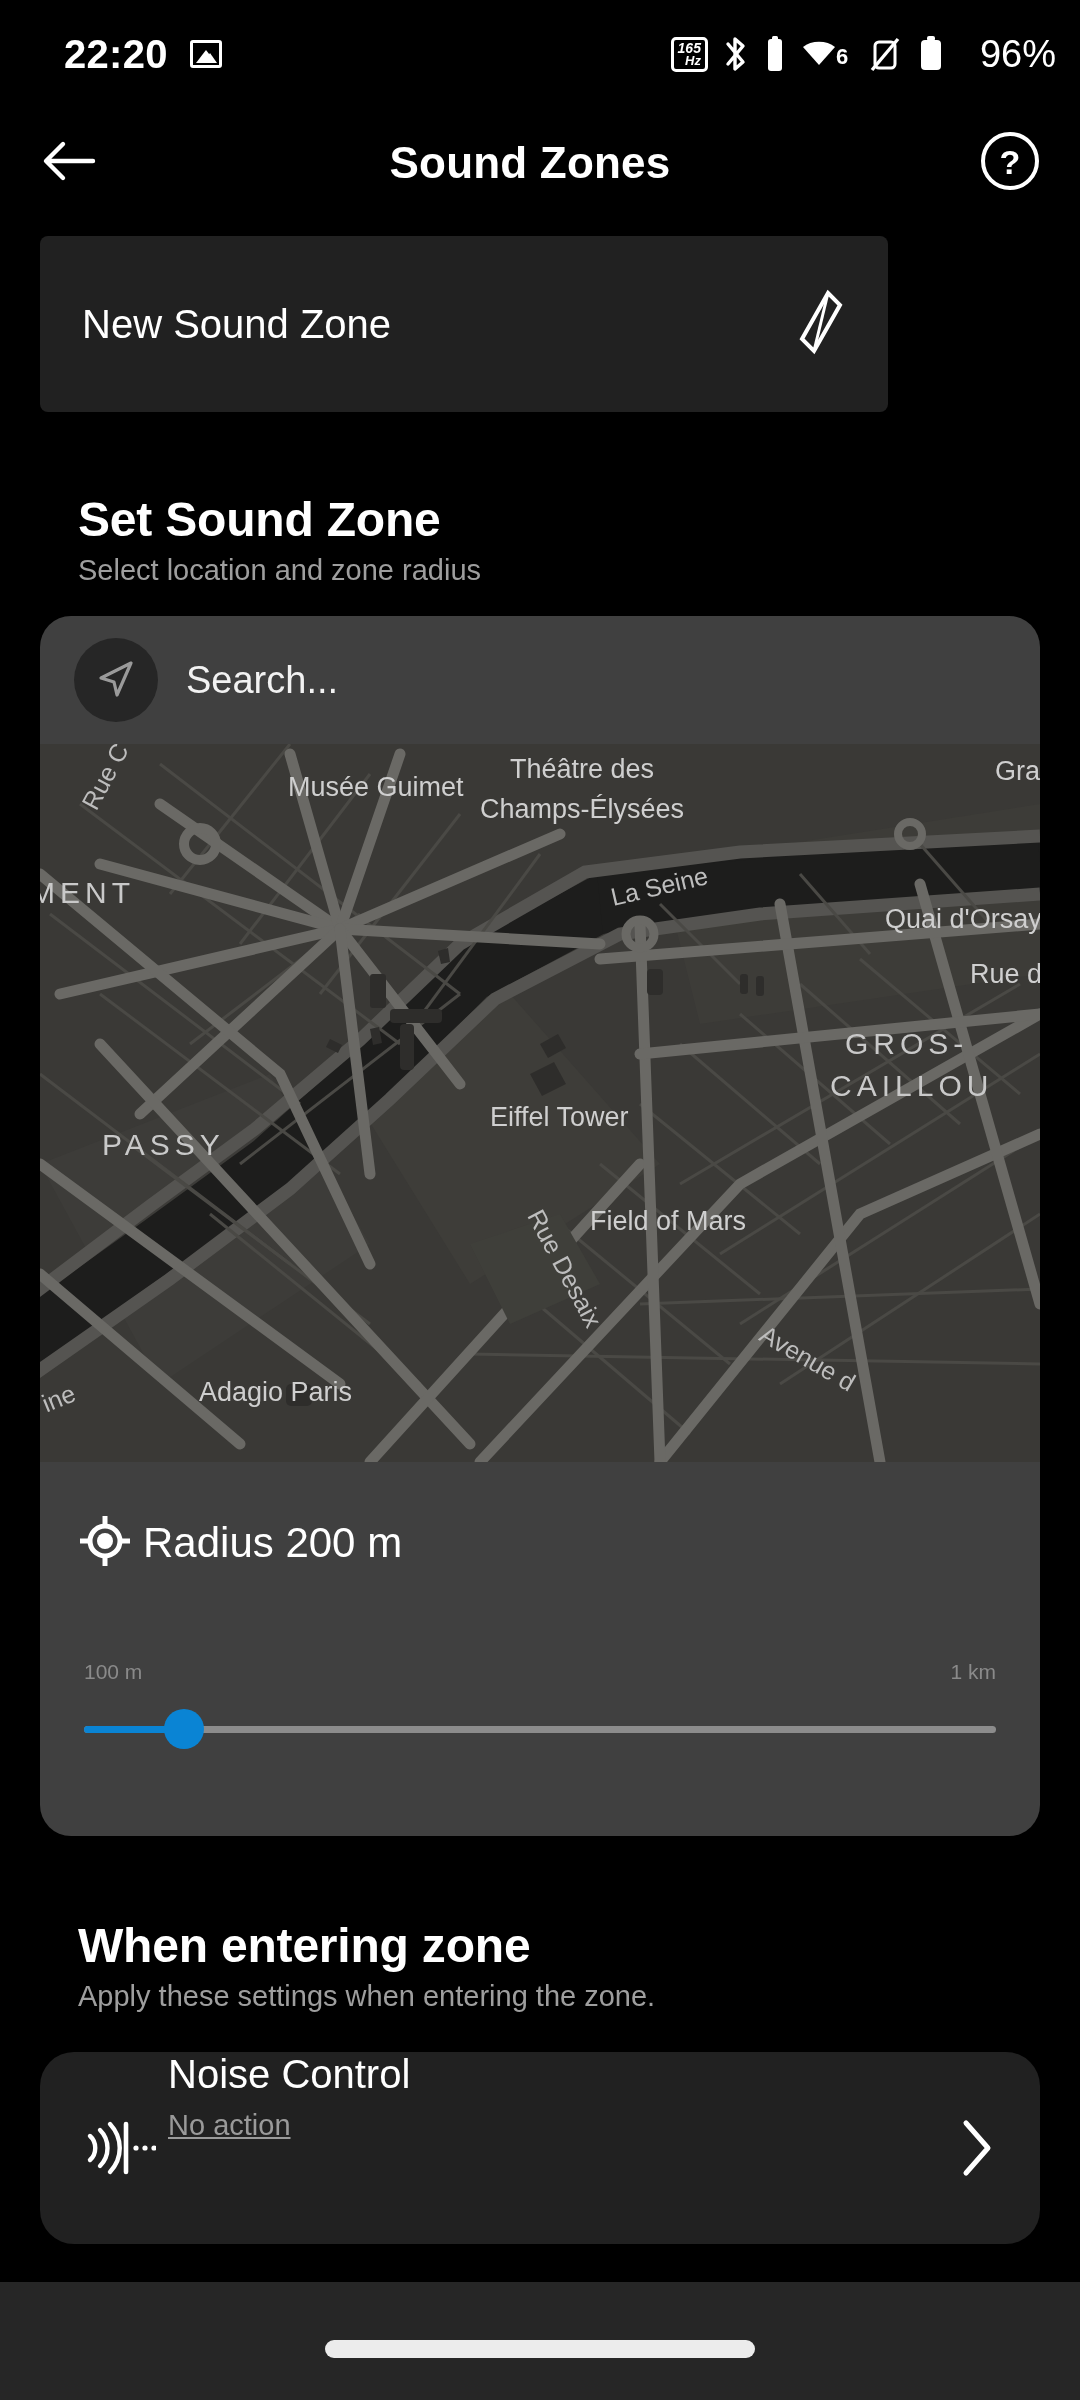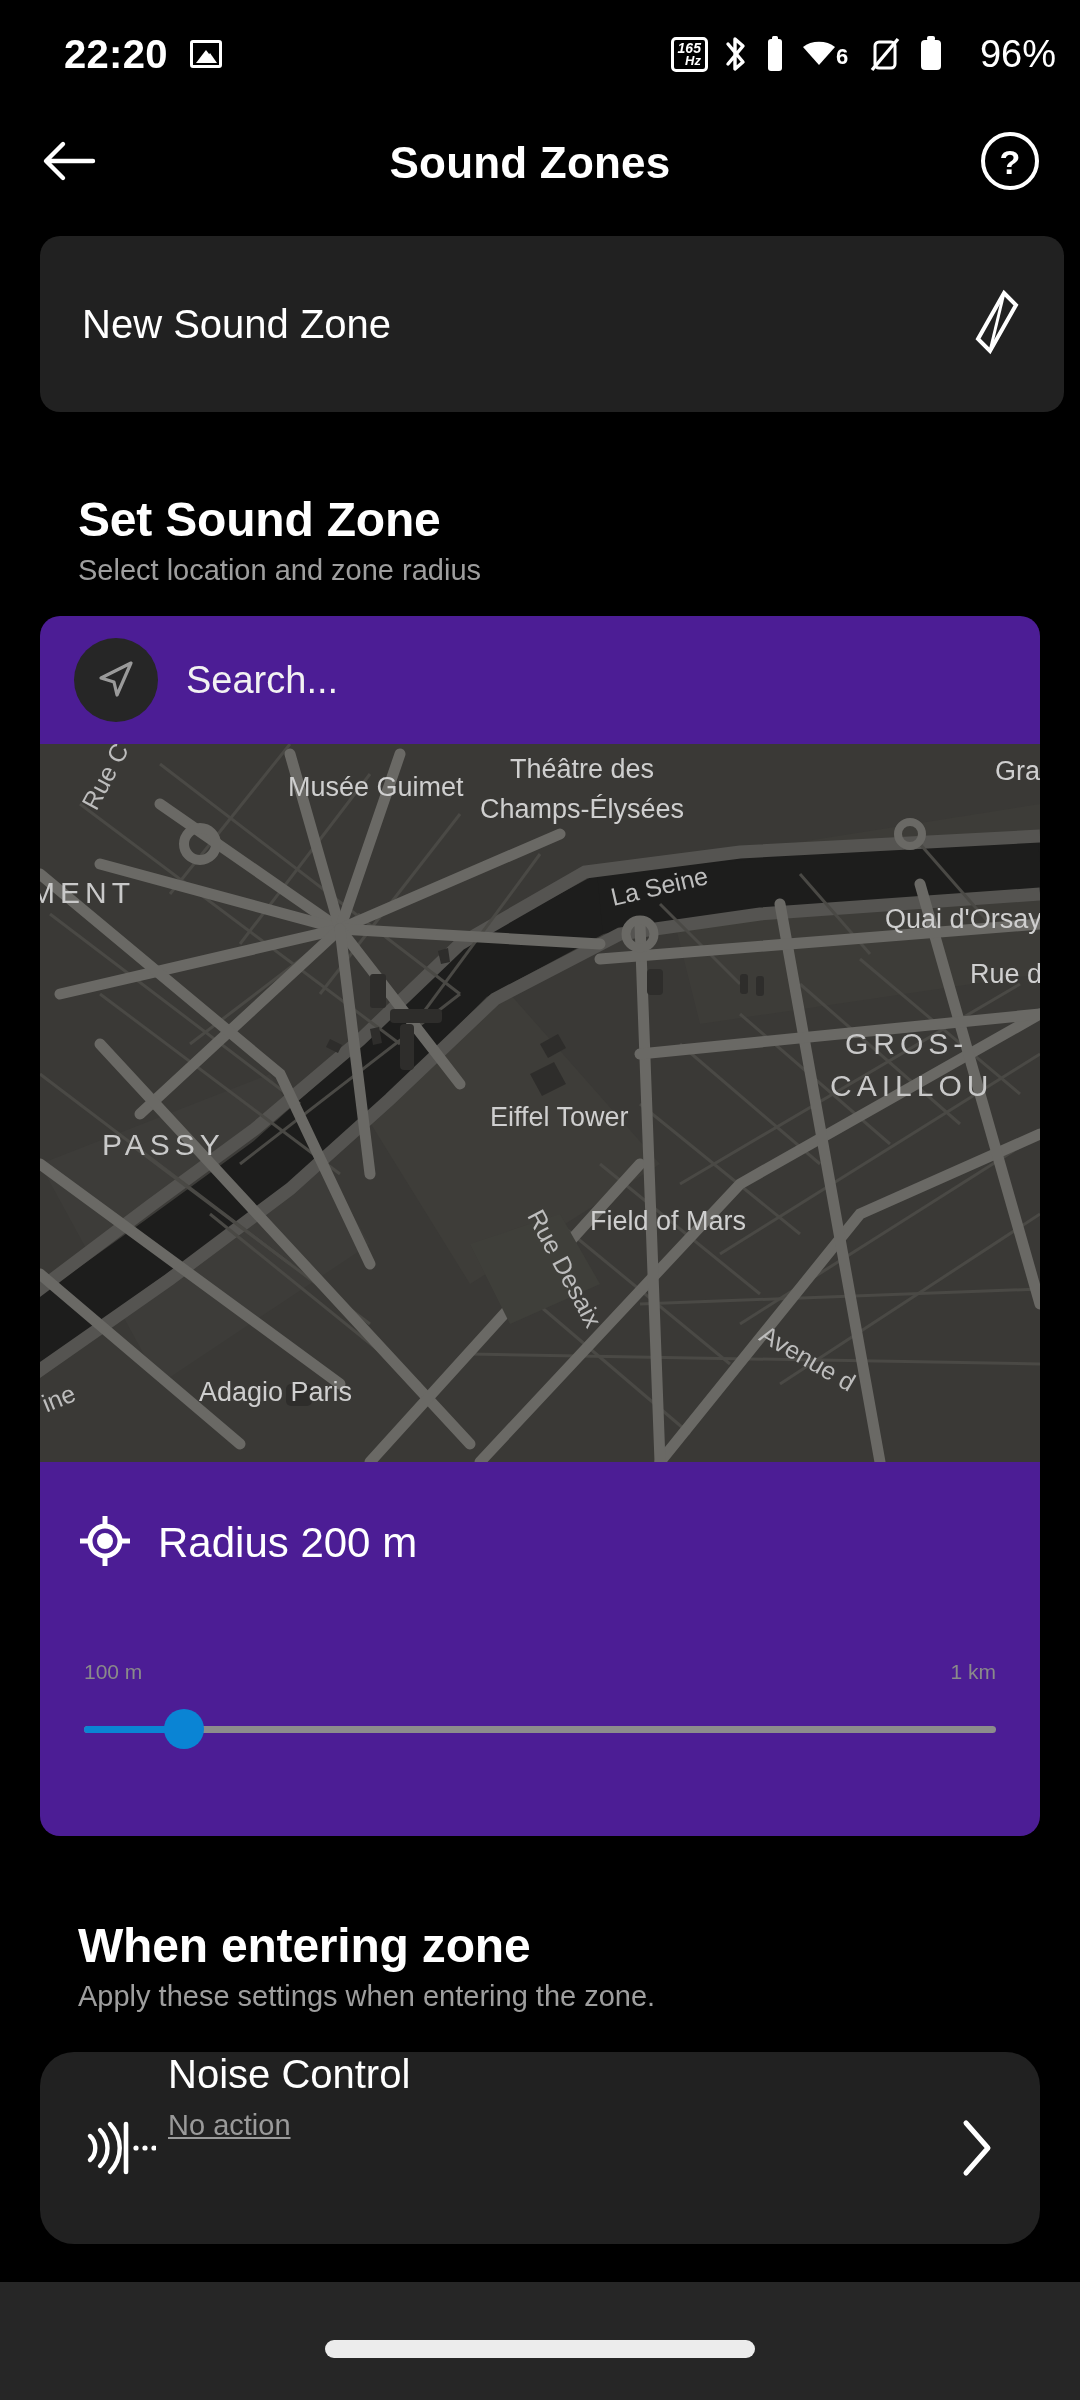--- a/index.html
+++ b/index.html
@@ -53,37 +53,37 @@
   }
   .appbar-back { width:140px; display:flex; align-items:center; justify-content:center; cursor:pointer; }
   .appbar-title {
     flex:1; text-align:center; color:#fff; font-size:44px; font-weight:600; letter-spacing:.2px;
     margin-left:-20px;
   }
   .appbar-help { width:140px; display:flex; align-items:center; justify-content:center; cursor:pointer; }
 
   
   .card {
-    position:absolute; left:40px; width:1024px;
-    background:#212121; border-radius:20px;
+    position:absolute; left:40px; width:848px;
+    background:#212121; border-radius:8px;
   }
   .name-card {
     top:236px; height:176px;
     display:flex; align-items:center; justify-content:space-between;
     padding:0 42px 0 42px;
   }
   .name-card-text { color:#fff; font-size:40px; font-weight:500; }
 
   
   .section-head { position:absolute; left:78px; }
   .section-title { color:#fff; font-size:48px; font-weight:700; letter-spacing:-.2px; }
   .section-sub { color:#9e9e9e; font-size:29px; margin-top:7px; }
   .map-card-full {
     position:absolute; left:40px; top:616px; width:1000px; height:1220px;
-    background:#4c1d95; border-radius:20px; overflow:hidden;
+    background:#404040; border-radius:31px; overflow:hidden;
   }
   .search-row {
     position:absolute; top:0; left:0; width:100%; height:128px;
     display:flex; align-items:center; padding-left:34px; gap:28px;
   }
   .loc-btn {
     width:84px; height:84px; border-radius:50%;
     background:#262626;
     display:flex; align-items:center; justify-content:center;
     flex:0 0 auto; cursor:pointer;
@@ -102,21 +102,21 @@
   }
   .mlabel.big { font-size:30px; letter-spacing:5px; color:#c9c9c9; }
   .mlabel.street { color:#bdbdbd; font-size:25px; }
 
   
   .radius-block {
     position:absolute; top:846px; left:0; width:1000px; height:374px;
     padding:0 38px;
   }
   .radius-row {
-    display:flex; align-items:center; gap:26px; padding-top:52px;
+    display:flex; align-items:center; gap:11px; padding-top:52px;
   }
   .radius-text { color:#fff; font-size:42px; font-weight:500; }
   .slider-labels {
     display:flex; justify-content:space-between; align-items:center;
     margin-top:88px; padding:0 6px;
   }
   .slider-label { color:#8a8a8a; font-size:21px; }
   .slider-track-wrap {
     position:relative; height:70px; margin-top:10px; padding:0 6px;
     display:flex; align-items:center; cursor:pointer;

